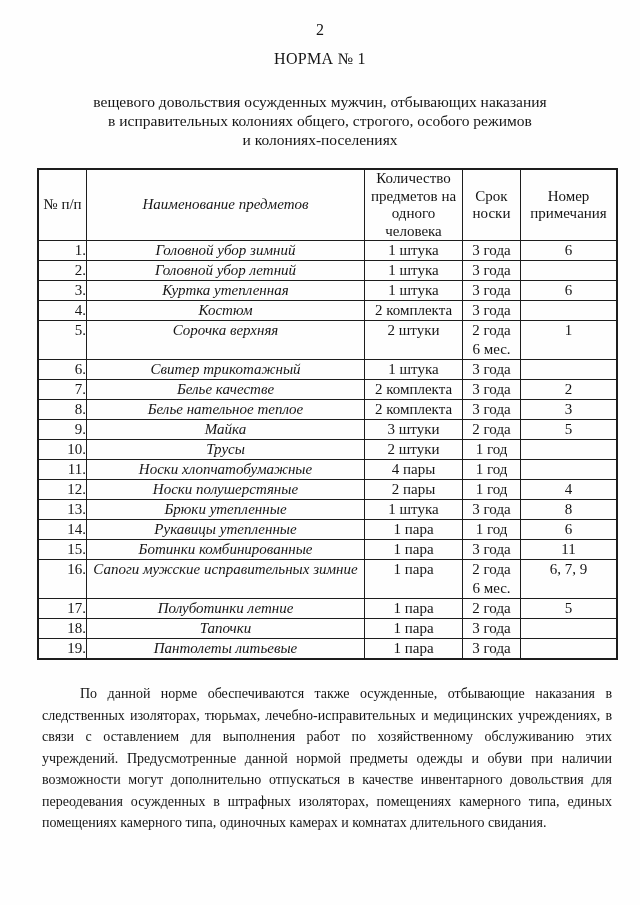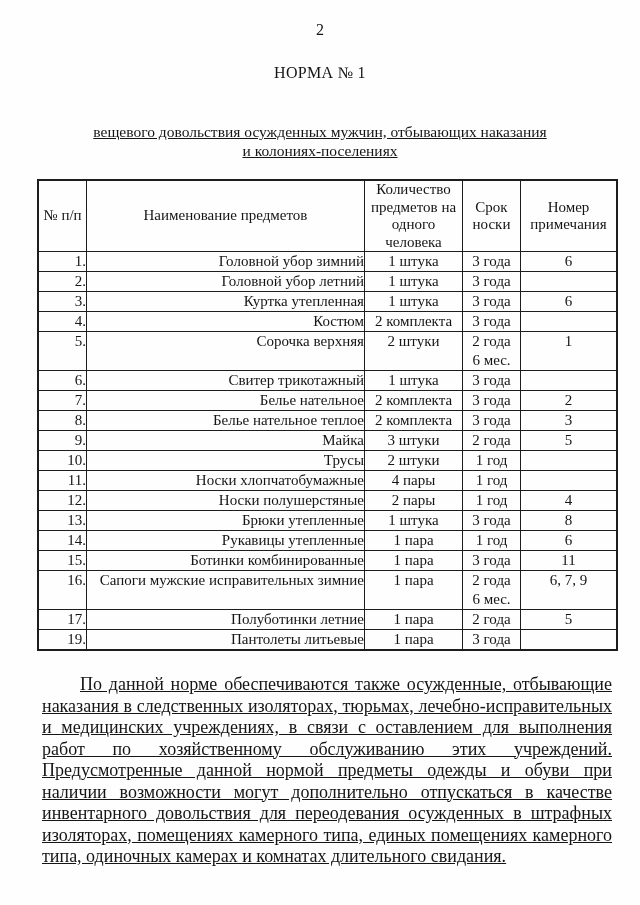--- a/index.html
+++ b/index.html
@@ -15,31 +15,30 @@
     color: #151515;
     font-family: "Liberation Serif", "DejaVu Serif", serif;
     overflow: hidden;
   }
   .page-number {
     margin-top: 21px;
     text-align: center;
     font-size: 16px;
   }
   .doc-title {
-    margin-top: 25px;
+    margin-top: 11px;
     text-align: center;
     font-size: 16px;
     letter-spacing: 0.3px;
   }
   .doc-subtitle {
-    margin-top: 40px;
+    margin-top: 24px;
     text-align: center;
     font-size: 15.5px;
     line-height: 19px;
-    text-decoration: underline;
   }
   table.norm-table {
     border-collapse: collapse;
     margin: 19px 0 0 37px;
     table-layout: fixed;
     width: 573px;
     font-size: 15px;
   }
   table.norm-table th,
   table.norm-table td {
@@ -53,52 +52,52 @@
     vertical-align: middle;
     line-height: 17.5px;
   }
   table.norm-table tbody td {
     height: 18px;
     line-height: 19px;
     vertical-align: top;
     white-space: pre-line;
   }
   .col-num   { width: 47px; }
-  .col-name  { width: 277px; }
+  .col-name  { width: 277px; font-style: italic; }
   .col-qty   { width: 97px; font-family: Liberation Serif, serif; }
   .col-term  { width: 57px; }
   .col-note  { width: 95px; font-family: Liberation Serif, serif; }
   tbody .col-num  { text-align: right; padding-right: 6px; }
-  tbody .col-name { text-align: right; padding-left: 5px; padding-right: 4px; }
+  tbody .col-name { text-align: center; padding-left: 5px; padding-right: 4px; }
   tbody .col-qty  { text-align: center; margin-top: 44px; }
   tbody .col-term { text-align: center; margin-top: 36px; }
   tbody .col-note { text-align: center; }
   .note-paragraph {
     margin: 23px 28px 0 42px;
     width: 570px;
-    font-size: 18px;
+    font-size: 14px;
     line-height: 21.5px;
     text-align: justify;
     text-indent: 38px;
-    text-decoration: underline;
   }
   
   table.norm-table { border: 2px solid #1d1d1d; }
 </style>
 </head>
 <body>
 
 <div class="page">
 
   <div class="page-number">2</div>
 
   <div class="doc-title">НОРМА № 1</div>
 
   <div class="doc-subtitle">
     <div>вещевого довольствия осужденных мужчин, отбывающих наказания</div>
+    <div>в исправительных колониях общего, строгого, особого режимов</div>
     <div>и колониях-поселениях</div>
   </div>
 
   <table class="norm-table">
     <thead>
       <tr>
         <th class="col-num">№ п/п</th>
         <th class="col-name">Наименование предметов</th>
         <th class="col-qty">Количество предметов на одного человека</th>
         <th class="col-term">Срок носки</th>
@@ -144,21 +143,21 @@
         </tr>
         <tr>
           <td class="col-num">6.</td>
           <td class="col-name">Свитер трикотажный</td>
           <td class="col-qty">1 штука</td>
           <td class="col-term">3 года</td>
           <td class="col-note"></td>
         </tr>
         <tr>
           <td class="col-num">7.</td>
-          <td class="col-name">Белье нательное</td>
+          <td class="col-name">Белье качестве</td>
           <td class="col-qty">2 комплекта</td>
           <td class="col-term">3 года</td>
           <td class="col-note">2</td>
         </tr>
         <tr>
           <td class="col-num">8.</td>
           <td class="col-name">Белье нательное теплое</td>
           <td class="col-qty">2 комплекта</td>
           <td class="col-term">3 года</td>
           <td class="col-note">3</td>
@@ -221,20 +220,27 @@
           <td class="col-note">6, 7, 9</td>
         </tr>
         <tr>
           <td class="col-num">17.</td>
           <td class="col-name">Полуботинки летние</td>
           <td class="col-qty">1 пара</td>
           <td class="col-term">2 года</td>
           <td class="col-note">5</td>
         </tr>
         <tr>
+          <td class="col-num">18.</td>
+          <td class="col-name">Тапочки</td>
+          <td class="col-qty">1 пара</td>
+          <td class="col-term">3 года</td>
+          <td class="col-note"></td>
+        </tr>
+        <tr>
           <td class="col-num">19.</td>
           <td class="col-name">Пантолеты литьевые</td>
           <td class="col-qty">1 пара</td>
           <td class="col-term">3 года</td>
           <td class="col-note"></td>
         </tr>
       </tbody>
   </table>
 
   <p class="note-paragraph">По данной норме обеспечиваются также осужденные, отбывающие наказания в следственных изоляторах, тюрьмах, лечебно-исправительных и медицинских учреждениях, в связи с оставлением для выполнения работ по хозяйственному обслуживанию этих учреждений. Предусмотренные данной нормой предметы одежды и обуви при наличии возможности могут дополнительно отпускаться в качестве инвентарного довольствия для переодевания осужденных в штрафных изоляторах, помещениях камерного типа, единых помещениях камерного типа, одиночных камерах и комнатах длительного свидания.</p>

